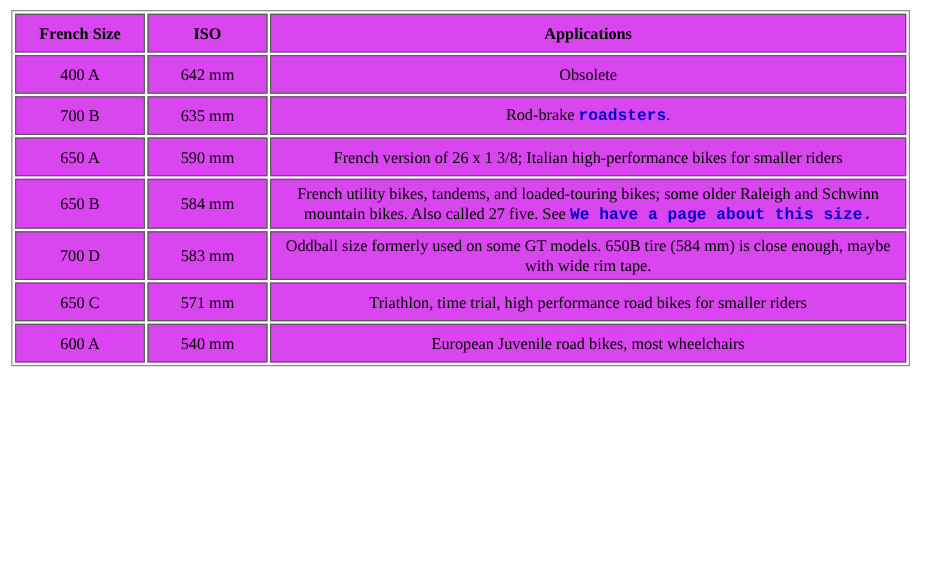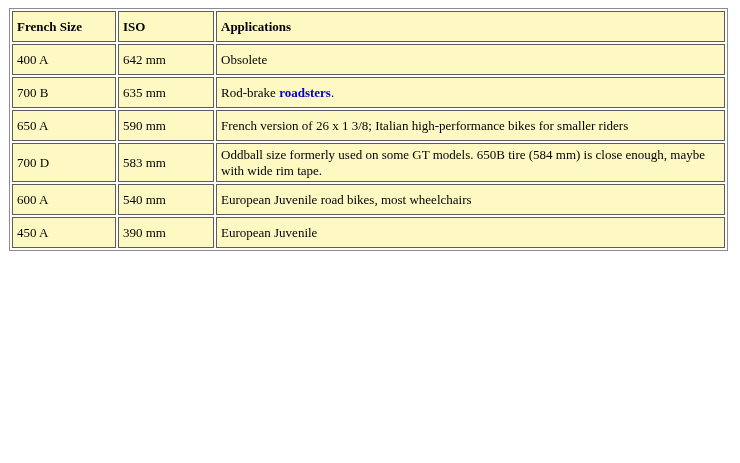--- a/index.html
+++ b/index.html
@@ -20,37 +20,38 @@
     border-collapse: separate;
     border-spacing: 2px;
     border: 1px solid #8c8c8c;
     width: 719px;
     table-layout: fixed;
     background: #ffffff;
   }
   table.tire-table th,
   table.tire-table td {
     border: 1px solid #5c5c5c;
-    text-align: left;
+    text-align: center;
     vertical-align: middle;
     font-size: 13px;
     line-height: 1.2;
     padding: 3px 4px;
     height: 23px;
-    background: #fef9c3;
+    background: #d946ef;
     overflow: hidden;
   }
   table.tire-table th {
     font-weight: bold;
   }
   a.app-link {
     color: #0000CC;
     font-weight: bold;
     text-decoration: none;
     cursor: pointer;
+    font-family: Liberation Mono, monospace;
   }
 </style>
 </head>
 <body>
 
 <div class="page">
   <table class="tire-table">
     <colgroup>
       <col style="width:104px">
       <col style="width:96px">
@@ -73,29 +74,34 @@
           <td>700 B</td>
           <td>635 mm</td>
           <td><span>Rod-brake </span><a href="#" class="app-link">roadsters</a><span>.</span></td>
         </tr>
         <tr>
           <td>650 A</td>
           <td>590 mm</td>
           <td><span>French version of 26 x 1 3/8; Italian high-performance bikes for smaller riders</span></td>
         </tr>
         <tr>
+          <td>650 B</td>
+          <td>584 mm</td>
+          <td><span>French utility bikes, tandems, and loaded-touring bikes; some older Raleigh and Schwinn mountain bikes. Also called 27 five. See </span><a href="#" class="app-link">We have a page about this size.</a></td>
+        </tr>
+        <tr>
           <td>700 D</td>
           <td>583 mm</td>
           <td><span>Oddball size formerly used on some GT models. 650B tire (584 mm) is close enough, maybe with wide rim tape.</span></td>
+        </tr>
+        <tr>
+          <td>650 C</td>
+          <td>571 mm</td>
+          <td><span>Triathlon, time trial, high performance road bikes for smaller riders</span></td>
         </tr>
         <tr>
           <td>600 A</td>
           <td>540 mm</td>
           <td><span>European Juvenile road bikes, most wheelchairs</span></td>
         </tr>
-        <tr>
-          <td>450 A</td>
-          <td>390 mm</td>
-          <td><span>European Juvenile</span></td>
-        </tr>
       </tbody>
   </table>
 </div>
 
 </body></html>

